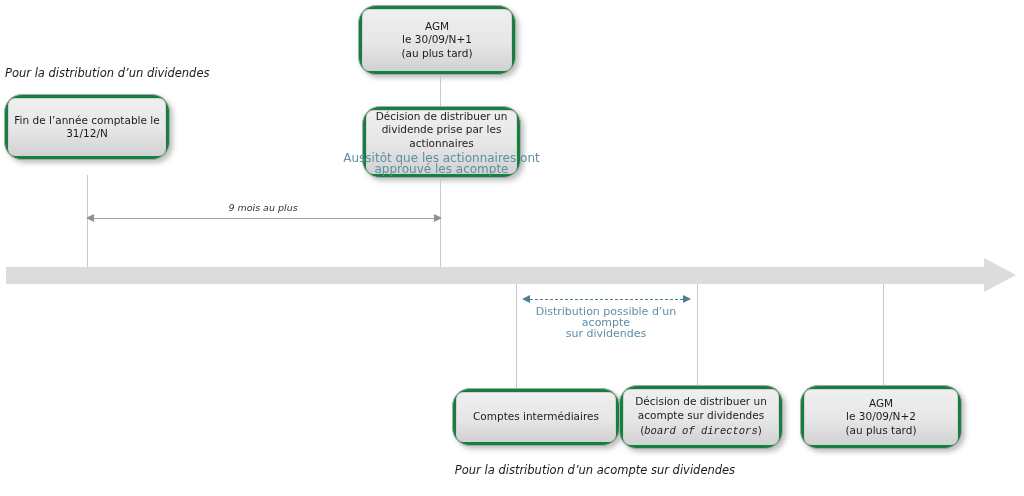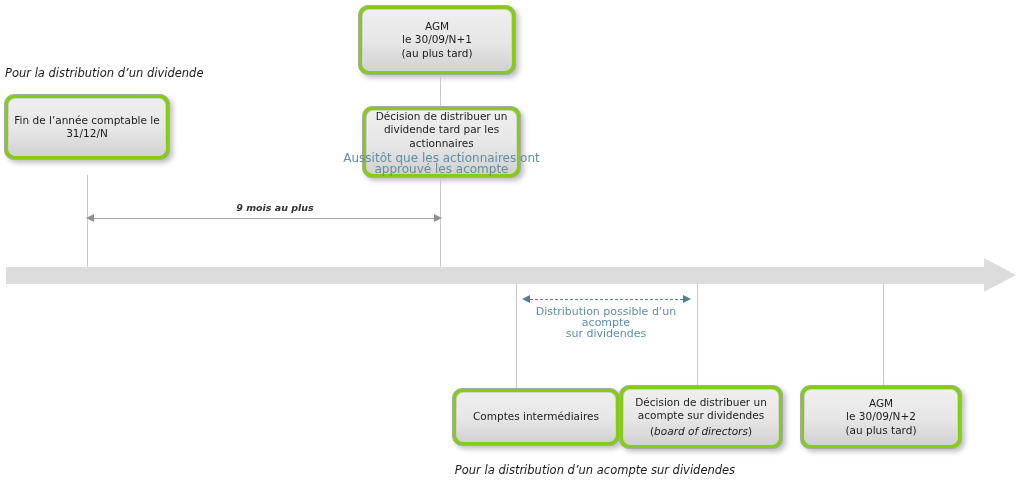--- a/index.html
+++ b/index.html
@@ -7,41 +7,41 @@
     position:relative;
     width:1024px;height:496px;
     background:#ffffff;
     font-family:"DejaVu Sans","Liberation Sans",sans-serif;
     color:#1c1c1c;
     overflow:hidden;
   }
   
   .box{
     position:absolute;
-    background:#84cc16;
+    background:#15803d;
     border:1px solid #a9a9a9;
-    border-radius:10px;
+    border-radius:18px;
     box-shadow:3px 3px 5px rgba(100,100,100,.40);
     padding:3px;
     box-sizing:border-box;
   }
   .box-inner{
     width:100%;height:100%;
     border-radius:7px;
     border:1px solid #d2d2d2;
     background:linear-gradient(180deg,#efefef 0%,#e6e6e6 55%,#d2d2d2 100%);
     display:flex;flex-direction:column;
     align-items:center;justify-content:center;
     text-align:center;
     box-sizing:border-box;
   }
   .box-line{font-size:10.5px;line-height:13.5px;white-space:nowrap;}
   .box-subline{font-size:12px;line-height:10.5px;white-space:nowrap;color:var(--teal-text);}
   .sub-gap{margin-top:3px;}
-  .it{font-style:italic;}
+  .it{font-style:italic;font-family:Liberation Mono, monospace;}
   
   .section-label{
     position:absolute;
     font-size:11.5px;font-style:italic;color:#1a1a1a;
     white-space:nowrap;
   }
   
   .vline{position:absolute;width:1px;background:#c9c9c9;}
   
   .hline-gray{position:absolute;height:0;border-top:1px solid #a3a3a3;}
@@ -67,52 +67,52 @@
   .teal-label{
     position:absolute;font-size:11px;line-height:11px;
     color:var(--teal-text);text-align:center;
   }
 </style>
 </head>
 <body>
 
 <div id="stage">
 
-  <div class="section-label" style="left:5px;top:66px;">Pour la distribution d’un dividende</div>
+  <div class="section-label" style="left:5px;top:66px;">Pour la distribution d’un dividendes</div>
 
   <div class="box" style="left:358px;top:5px;width:158px;height:70px;">
     <div class="box-inner">
       <div class="box-line">AGM</div>
       <div class="box-line">le 30/09/N+1</div>
       <div class="box-line">(au plus tard)</div>
     </div>
   </div>
 
   <div class="box" style="left:4px;top:94px;width:166px;height:66px;">
     <div class="box-inner">
       <div class="box-line">Fin de l’année comptable le</div>
       <div class="box-line">31/12/N</div>
     </div>
   </div>
 
   <div class="box" style="left:362px;top:106px;width:159px;height:72px;">
     <div class="box-inner">
       <div class="box-line">Décision de distribuer un</div>
-      <div class="box-line">dividende tard par les</div>
+      <div class="box-line">dividende prise par les</div>
       <div class="box-line">actionnaires</div>
       <div class="box-subline sub-gap">Aussitôt que les actionnaires ont</div>
       <div class="box-subline">approuvé les acompte</div>
     </div>
   </div>
 
   <div class="vline" style="left:440px;top:76px;height:30px;"></div>
   <div class="vline" style="left:87px;top:175px;height:92px;"></div>
   <div class="vline" style="left:440px;top:179px;height:88px;"></div>
 
-  <div class="measure-label" style="left:200px;top:202px;width:150px;font-weight:bold;">9 mois au plus</div>
+  <div class="measure-label" style="left:188px;top:202px;width:150px;">9 mois au plus</div>
   <div class="hline-gray" style="left:93px;top:218px;width:341px;"></div>
   <div class="tri tri-left-gray" style="left:86px;top:214px;"></div>
   <div class="tri tri-right-gray" style="left:434px;top:214px;"></div>
 
   <div class="timeline-body" style="left:6px;top:267px;width:978px;height:17px;"></div>
   <div class="timeline-head" style="left:984px;top:258px;"></div>
 
   <div class="vline" style="left:516px;top:284px;height:104px;"></div>
   <div class="vline" style="left:697px;top:284px;height:101px;"></div>
   <div class="vline" style="left:883px;top:284px;height:101px;"></div>

